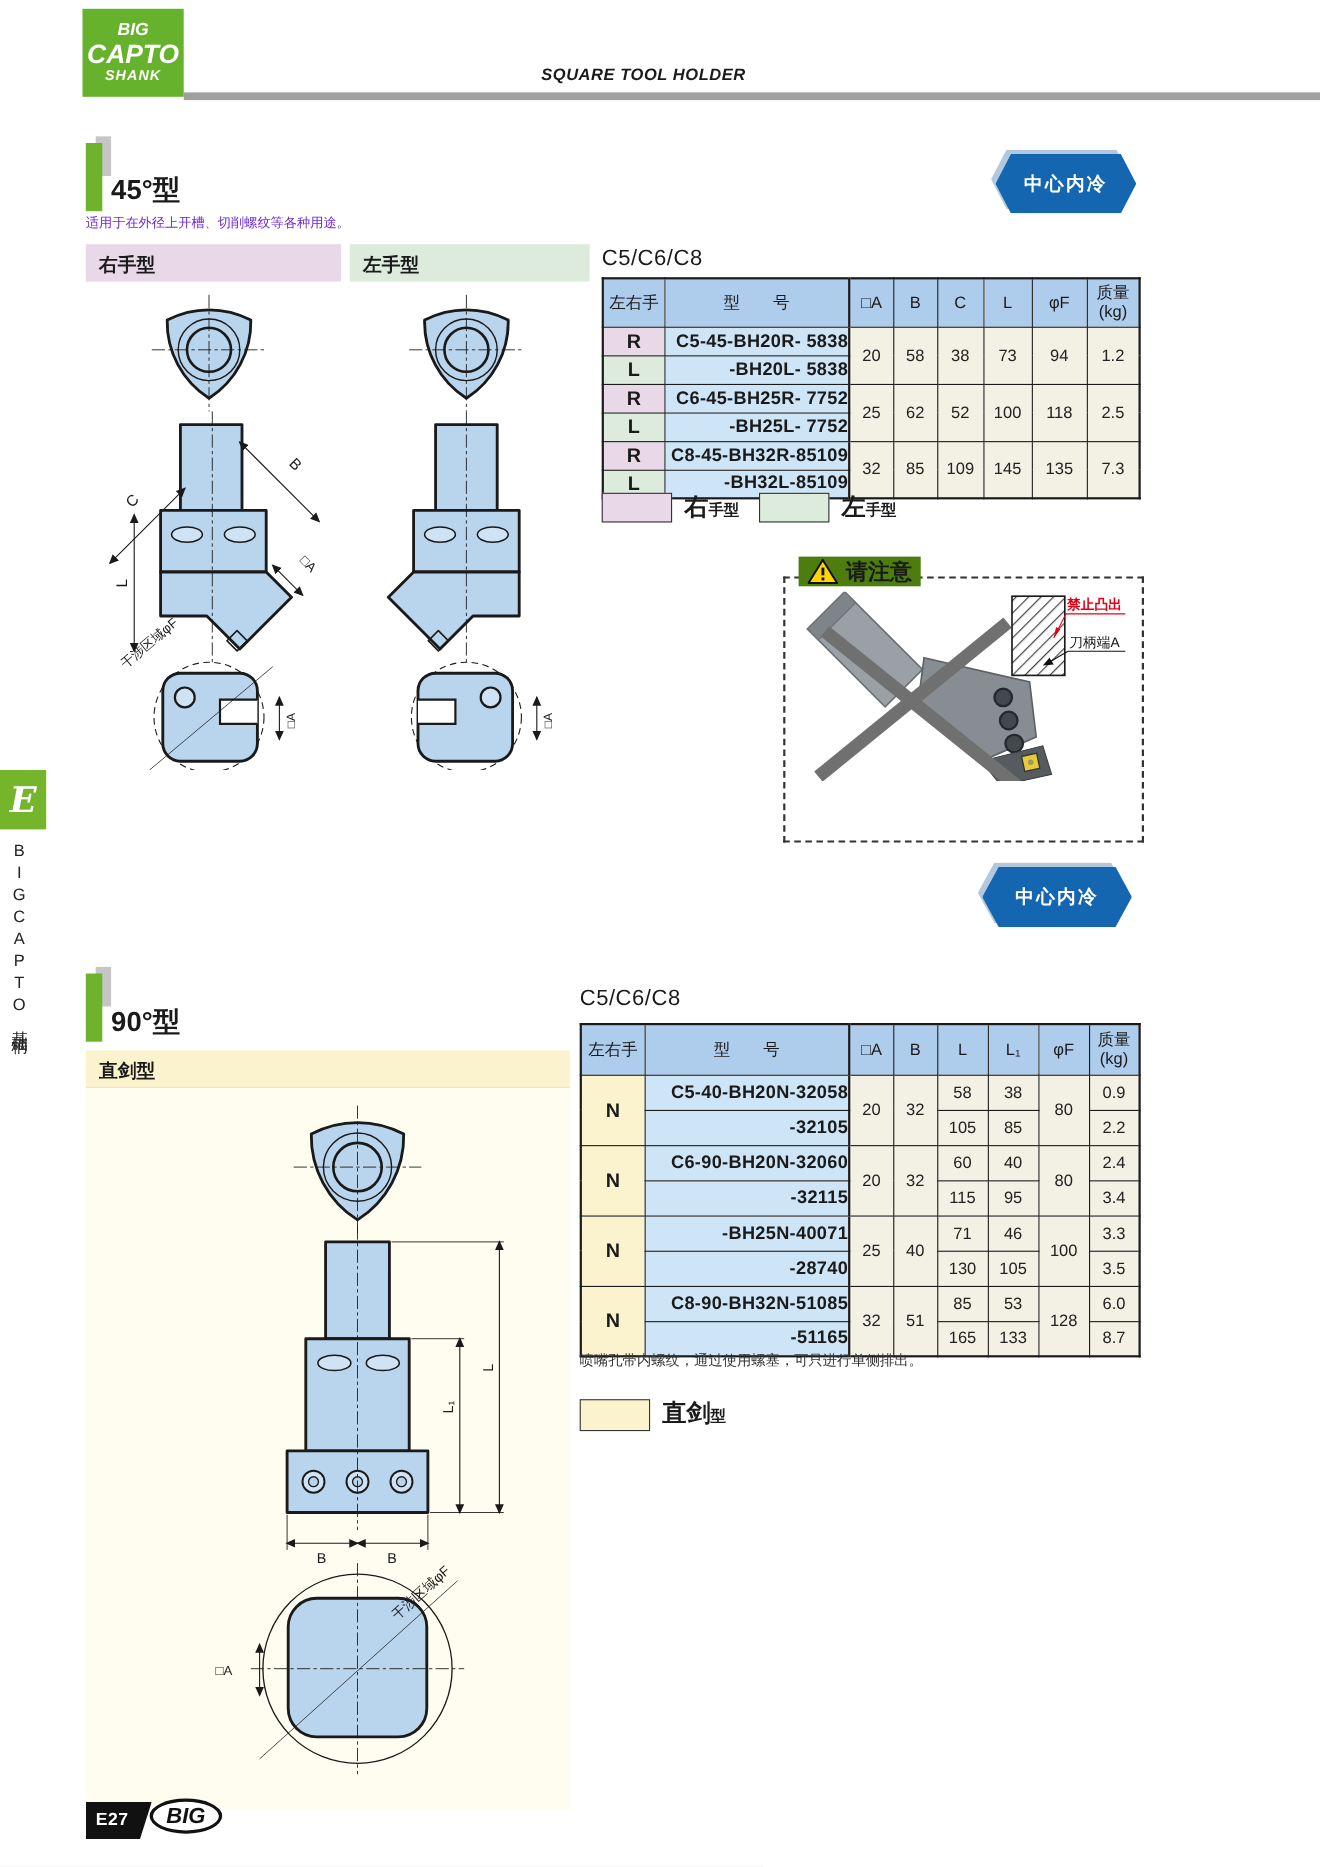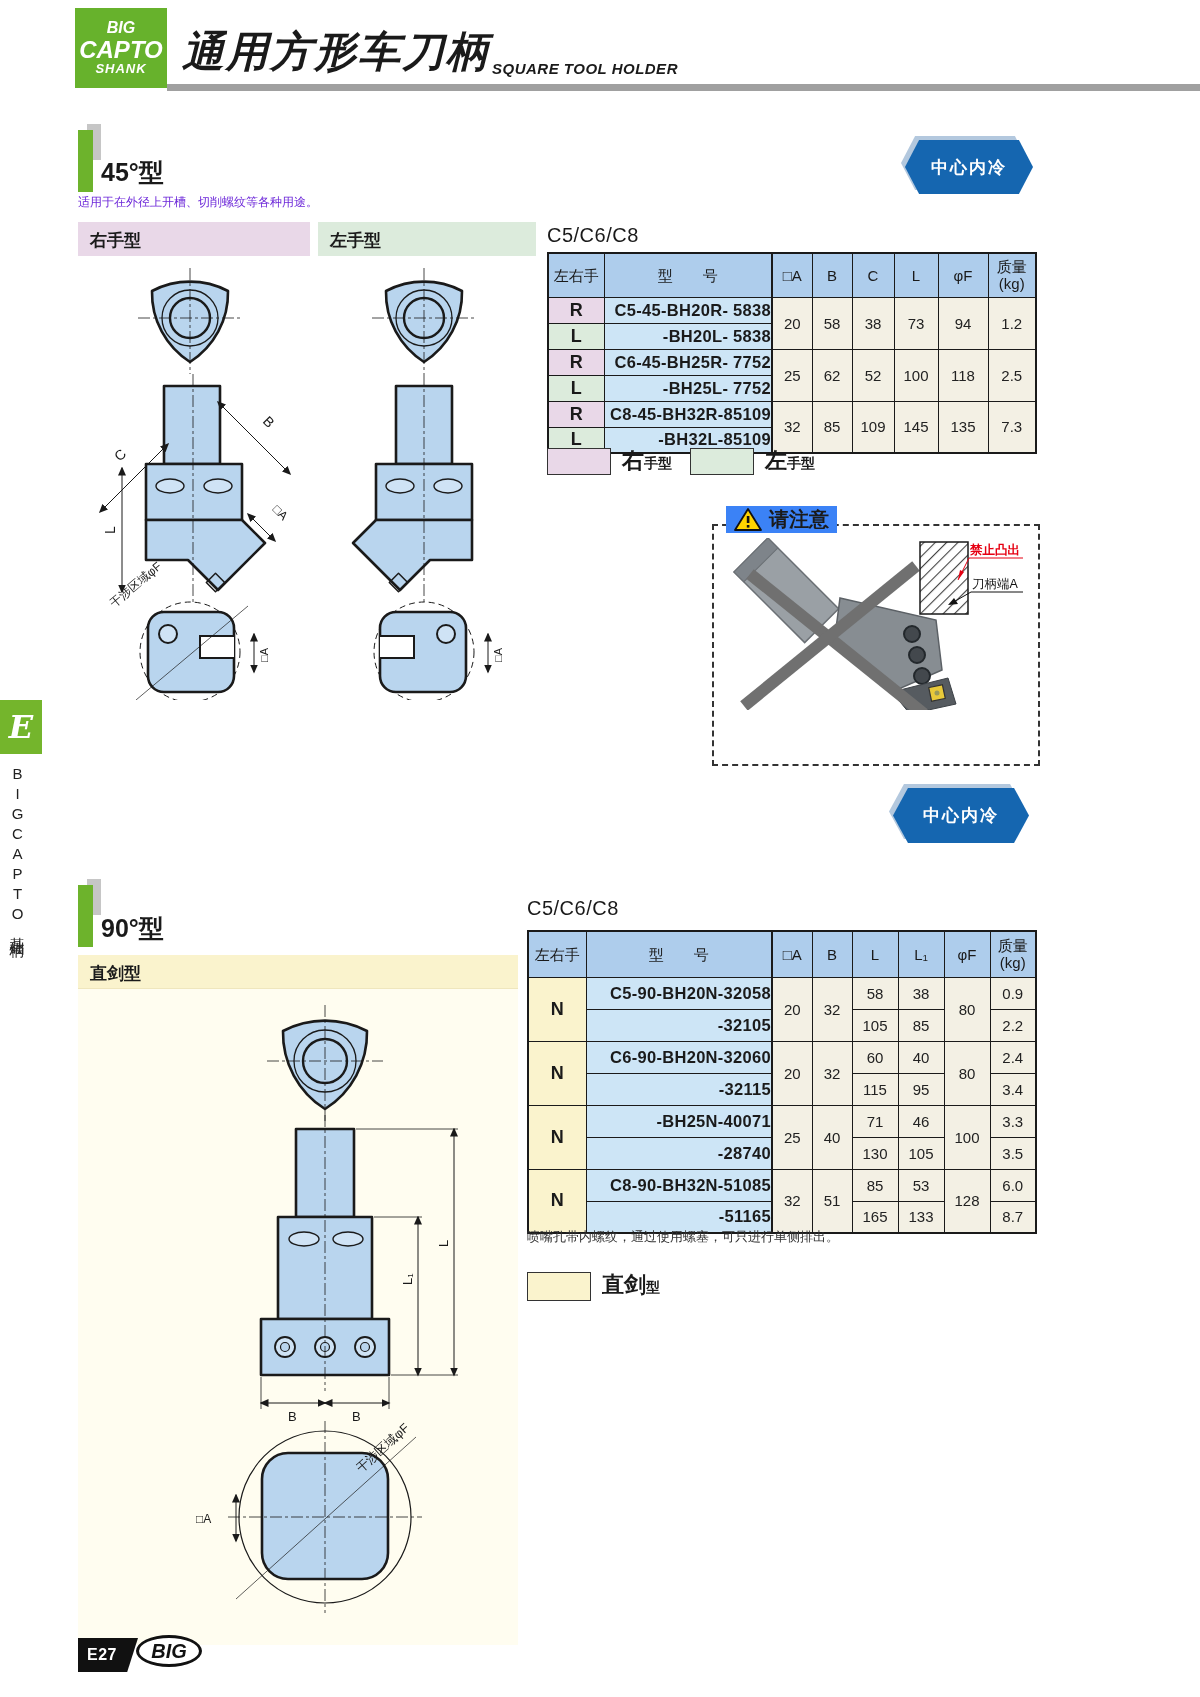--- a/index.html
+++ b/index.html
@@ -53,21 +53,21 @@
   
   .sw{width:64px;height:27px;border:1px solid #333;box-sizing:border-box;}
   .sw-pink{background:#e9d8e8;}
   .sw-green{background:#dcebdc;}
   .sw-yellow{background:#faf3cd;}
   .leg-big{font-size:22px;font-weight:bold;}
   .leg-small{font-size:14px;font-weight:bold;}
 
   
   .warn-box{border:2px dashed #333;background:#fff;}
-  .warn-title{background:#3b82f6;padding:0 8px;font-size:20px;font-weight:bold;display:flex;align-items:center;gap:7px;}
+  .warn-title{background:#4d7c0f;padding:0 8px;font-size:20px;font-weight:bold;display:flex;align-items:center;gap:7px;}
   .warn-text{font-size:15px;line-height:1.5;color:#111;}
 
   .footnote{font-size:13px;color:#333;}
 
   
   .e-tab{left:0;top:700px;width:42px;height:54px;background:#74b52c;color:#fff;display:flex;
          align-items:center;justify-content:center;font-family:"DejaVu Serif",serif;
          font-style:italic;font-weight:bold;font-size:32px;}
   .side-vert{left:7px;top:765px;writing-mode:vertical-rl;text-orientation:upright;
              font-size:15px;letter-spacing:3px;color:#222;}
@@ -84,21 +84,20 @@
 </head>
 <body>
 
 <div id="page">
 
   <div class="abs logo-box">
     <div>BIG</div>
     <div class="logo-l2">CAPTO</div>
     <div class="logo-l3">SHANK</div>
   </div>
-  <div class="abs page-title">通用方形车刀柄</div>
   <div class="abs page-subtitle">SQUARE TOOL HOLDER</div>
   <div class="abs gray-bar"></div>
 
   <div class="abs hexsh" style="left:901px;top:136px;width:128px;height:54px;"></div>
   <div class="abs hex" style="left:905px;top:140px;width:128px;height:54px;">中心内冷</div>
 
   <div class="abs secbar-sh" style="left:87px;top:124px;"></div>
   <div class="abs secbar" style="left:78px;top:130px;"></div>
   <div class="abs sec-title" style="left:101px;top:156px;">45°型</div>
   <div class="abs sec-desc" style="left:78px;top:194px;">适用于在外径上开槽、切削螺纹等各种用途。</div>
@@ -395,21 +394,21 @@
       <th class="bl">□A</th>
       <th>B</th>
       <th>L</th>
       <th>L₁</th>
       <th>φF</th>
       <th>质量
 (kg)</th>
     </tr>
     <tr style="height:32px">
       <td class="hand hand-n" rowspan="2">N</td>
-      <td class="model">C5-90-BH20N-32058</td>
+      <td class="model">C5-40-BH20N-32058</td>
       <td class="val bl" rowspan="2">20</td>
       <td class="val" rowspan="2">32</td>
       <td class="val">58</td>
       <td class="val">38</td>
       <td class="val" rowspan="2">80</td>
       <td class="val">0.9</td>
     </tr>
     <tr style="height:32px">
       <td class="model">-32105</td>
       <td class="val">105</td>

